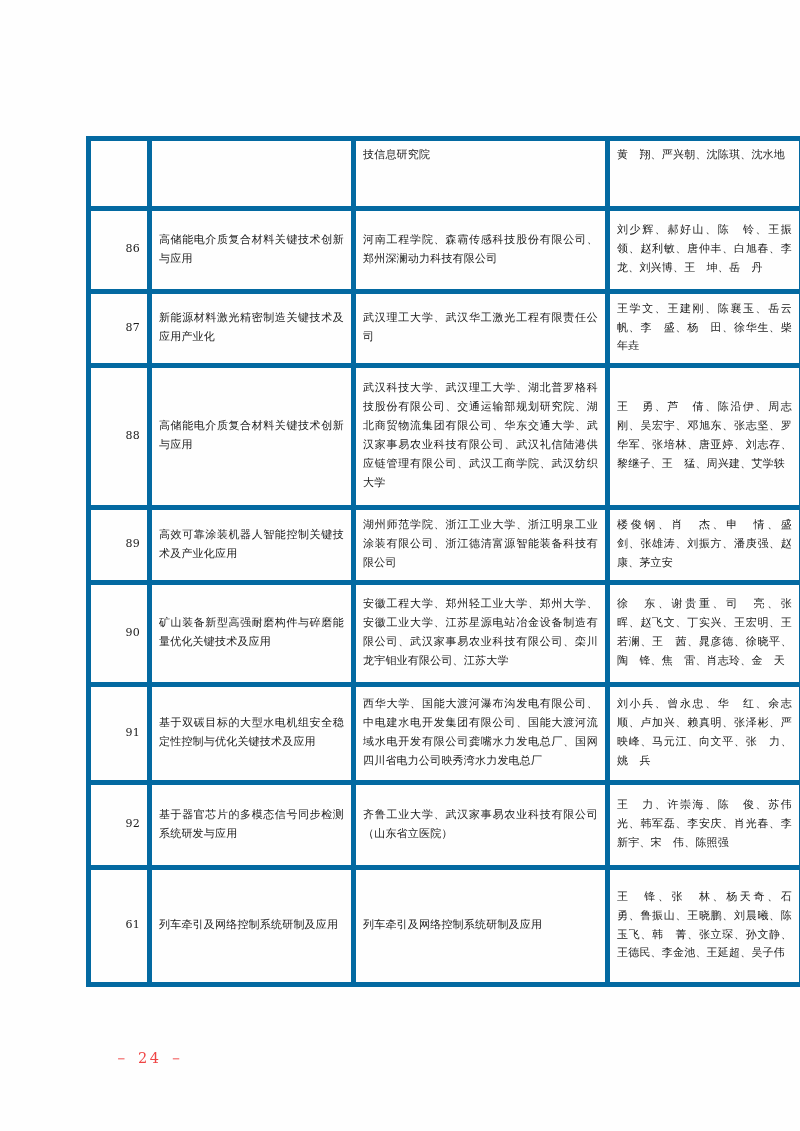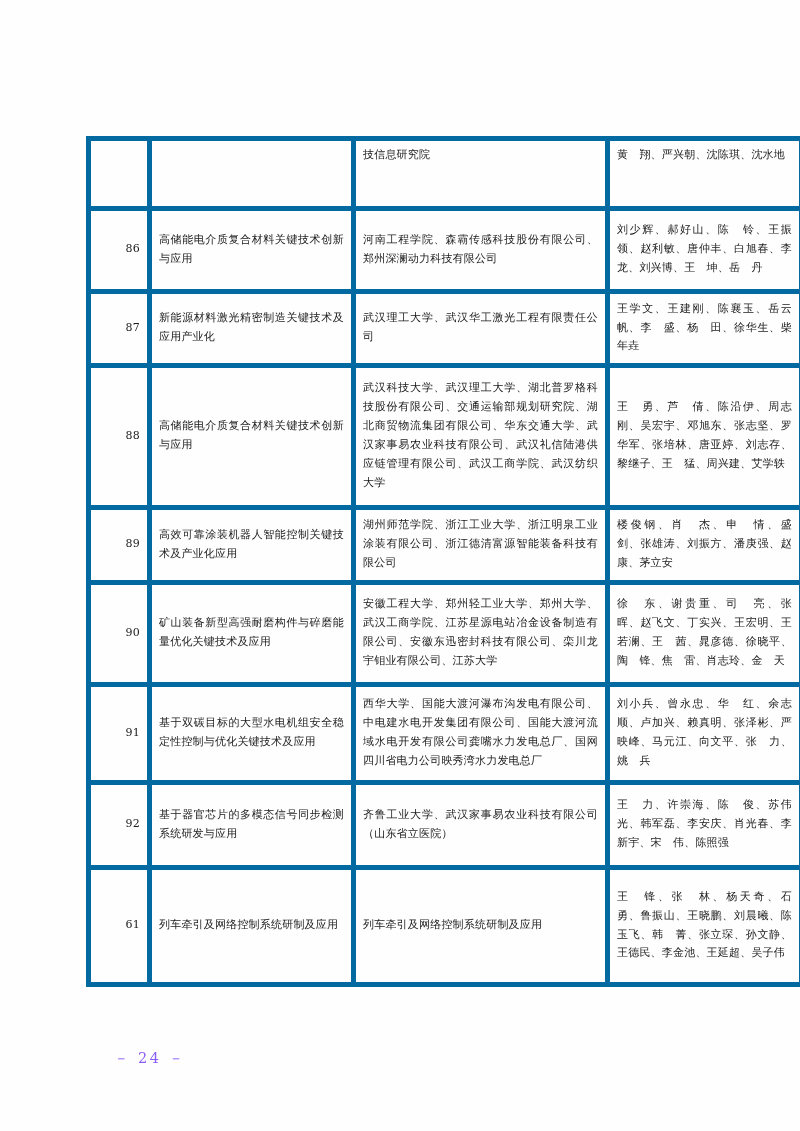--- a/index.html
+++ b/index.html
@@ -63,21 +63,21 @@
     text-align: justify;
     text-align-last: left;
     text-justify: inter-ideograph;
   }
   .page-footer {
     position: absolute;
     left: 114px;
     top: 1049px;
     font-size: 14.5px;
     letter-spacing: 2.5px;
-    color: #8b5cf6;
+    color: #ef4444;
     font-family: "DejaVu Serif", "Liberation Serif", serif;
   }
 </style>
 </head>
 <body>
 
 <div class="page">
 
   <table class="doc-table">
     <tbody>
@@ -158,21 +158,21 @@
       </tr>
 
       <tr style="height:102px">
         <td class="col-num">
           <span class="cell-inner">90</span>
         </td>
         <td class="col-title">
           <span class="cell-inner">矿山装备新型高强耐磨构件与碎磨能量优化关键技术及应用</span>
         </td>
         <td class="col-units">
-          <span class="cell-inner">安徽工程大学、郑州轻工业大学、郑州大学、武汉工商学院、江苏星源电站冶金设备制造有限公司、安徽东迅密封科技有限公司、栾川龙宇钼业有限公司、江苏大学</span>
+          <span class="cell-inner">安徽工程大学、郑州轻工业大学、郑州大学、安徽工业大学、江苏星源电站冶金设备制造有限公司、武汉家事易农业科技有限公司、栾川龙宇钼业有限公司、江苏大学</span>
         </td>
         <td class="col-people">
           <span class="cell-inner">徐　东、谢贵重、司　亮、张　晖、赵飞文、丁实兴、王宏明、王若澜、王　茜、晁彦德、徐晓平、陶　锋、焦　雷、肖志玲、金　天</span>
         </td>
       </tr>
 
       <tr style="height:98px">
         <td class="col-num">
           <span class="cell-inner">91</span>
         </td>

